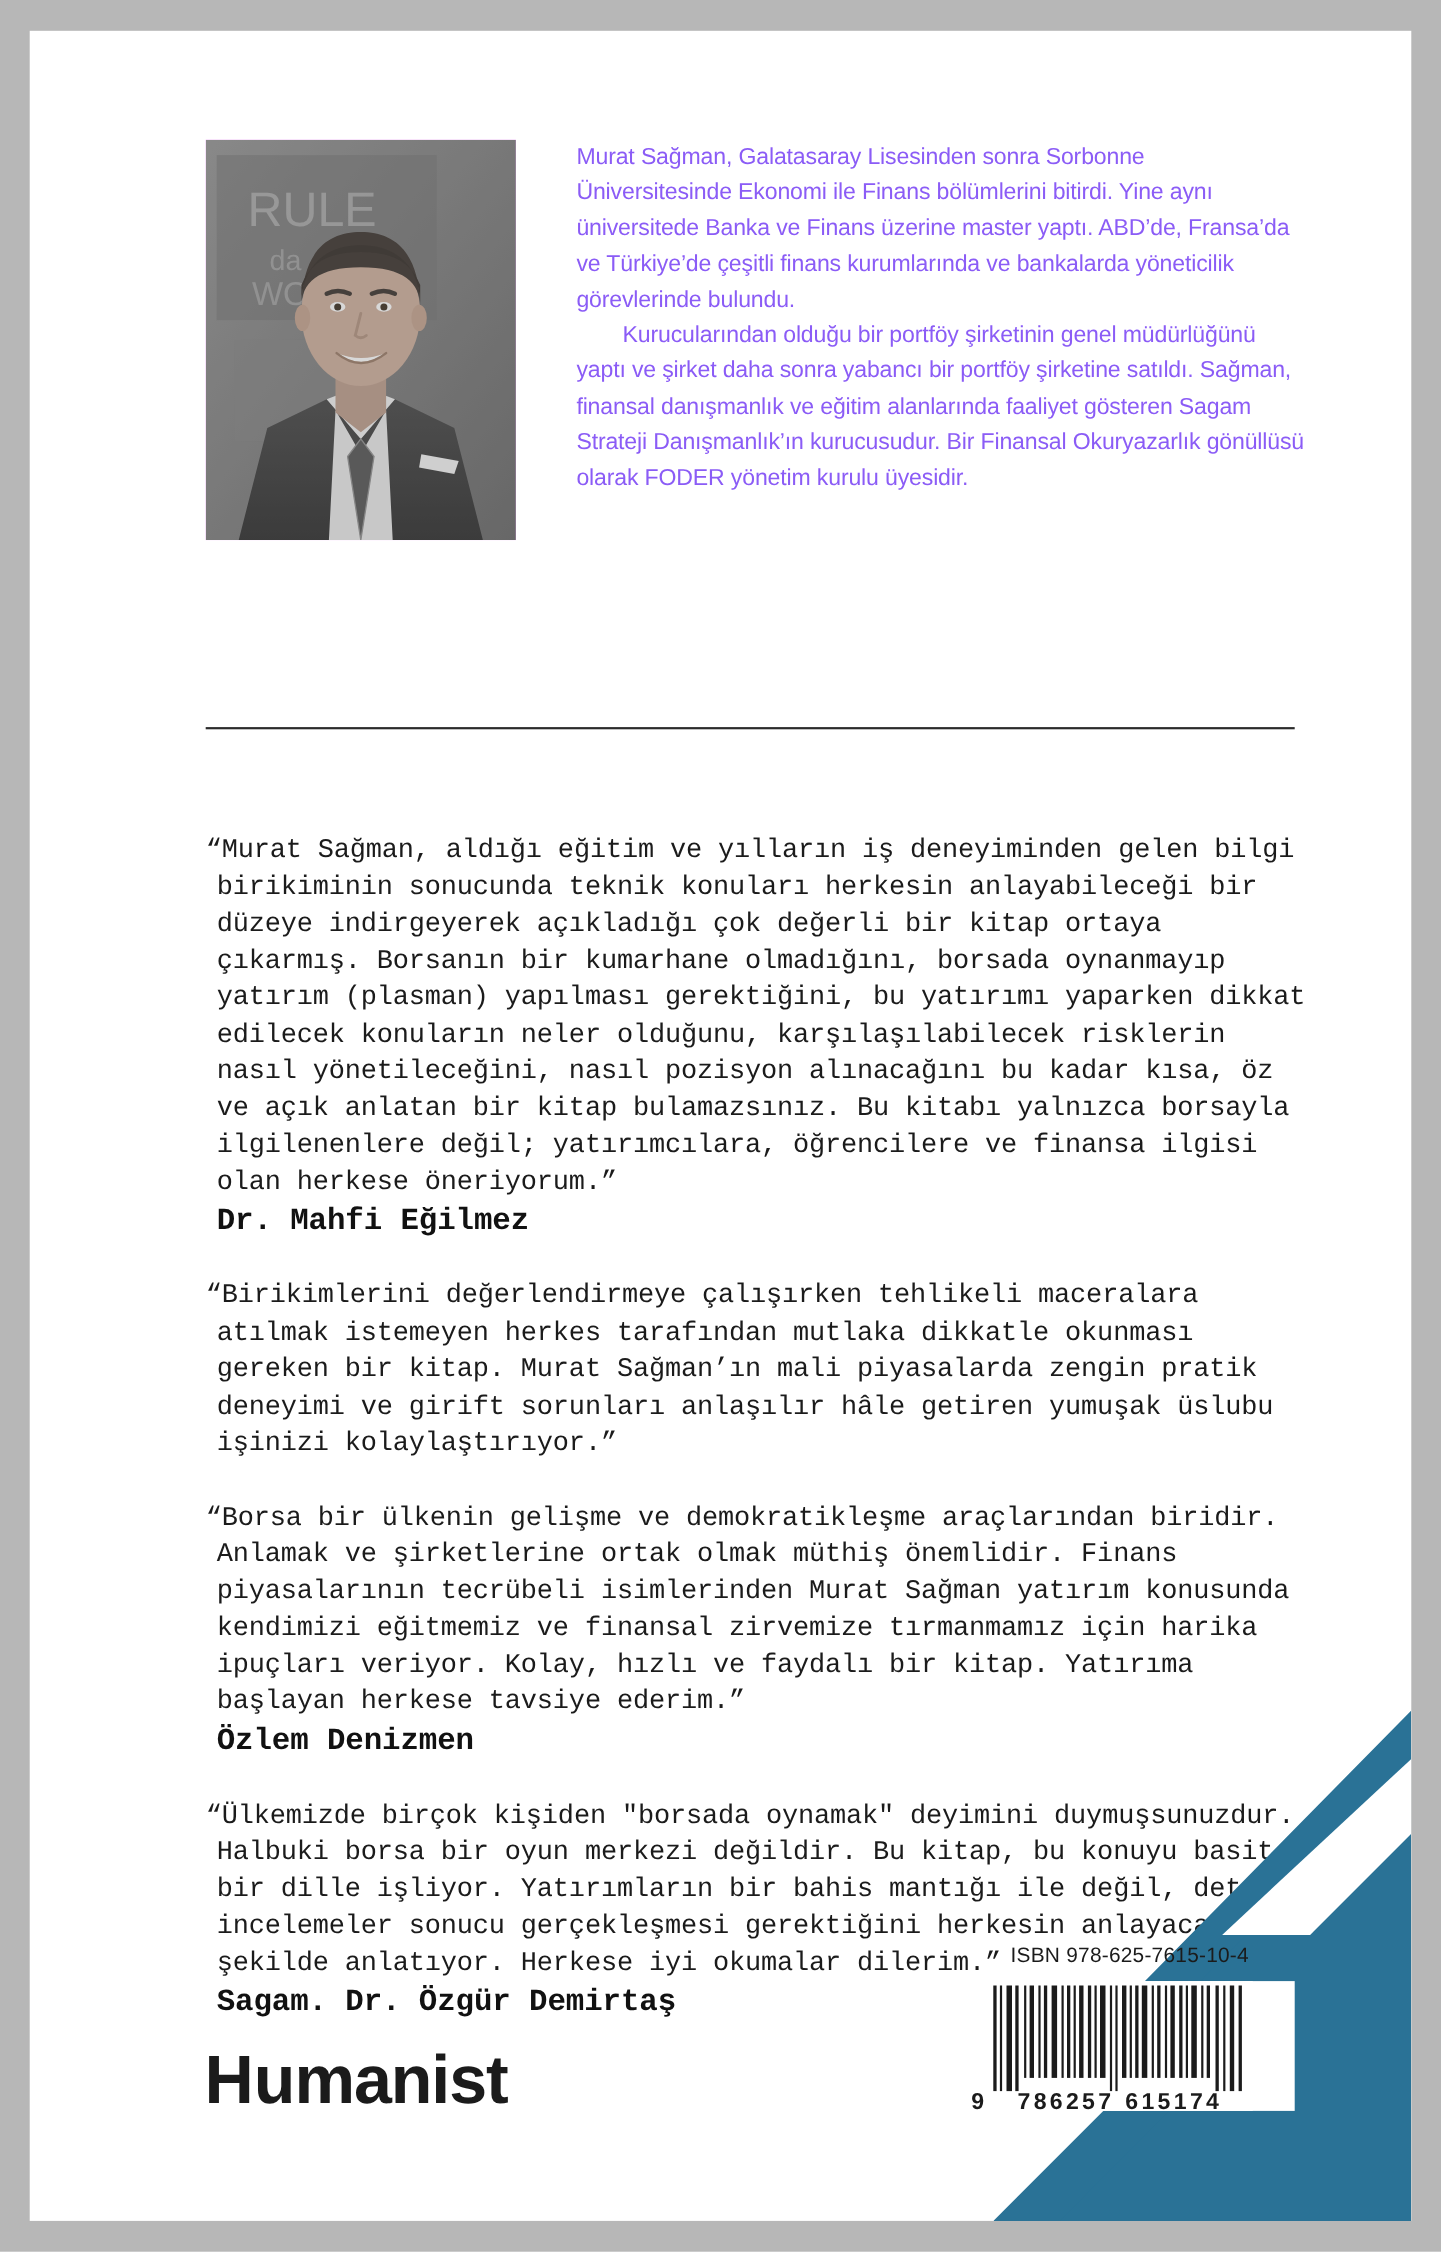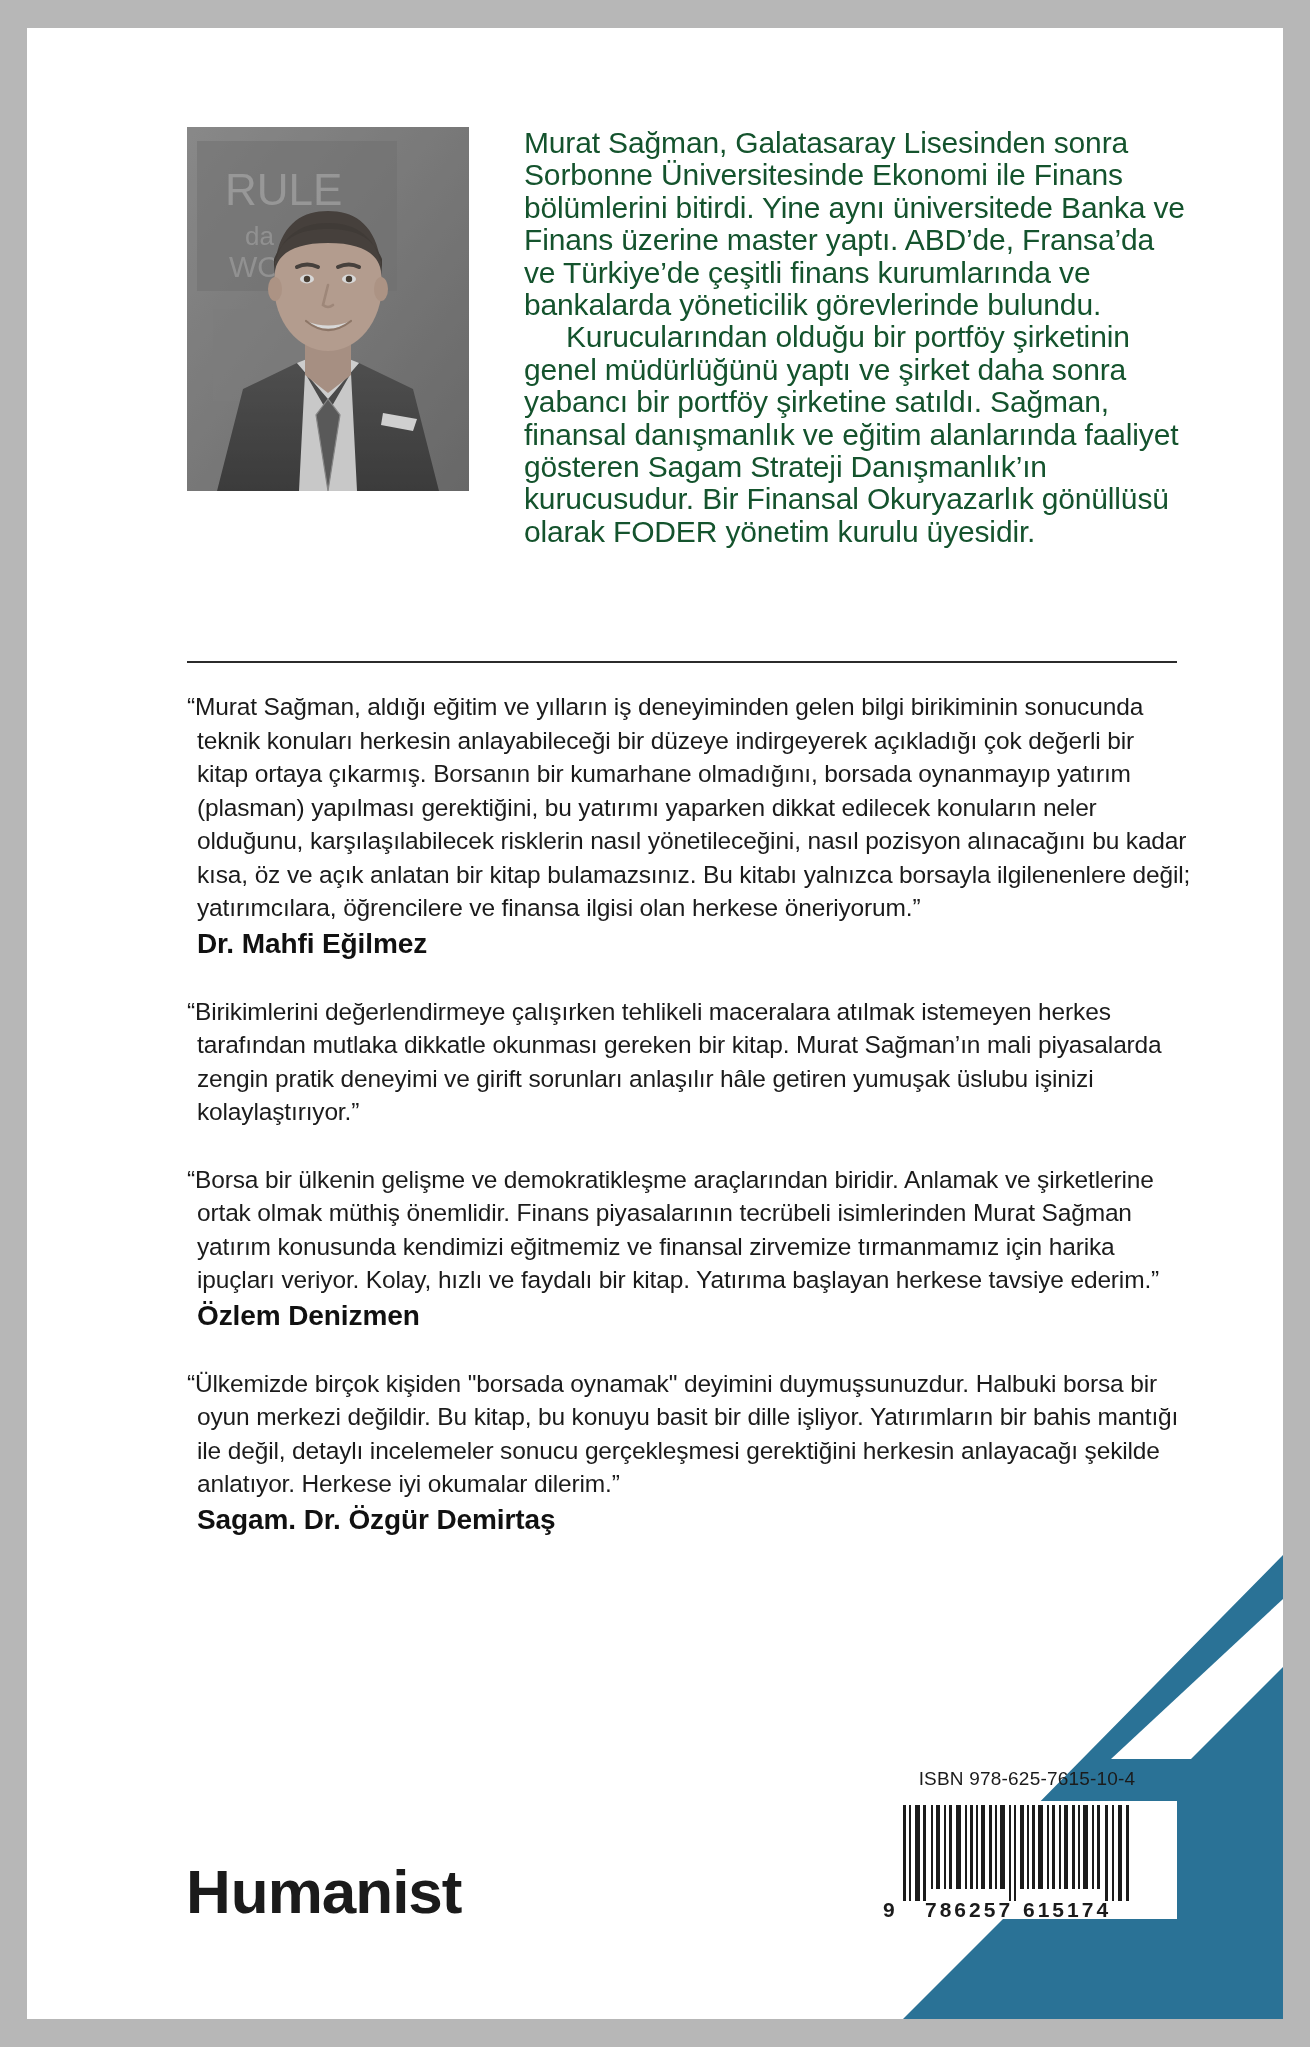--- a/index.html
+++ b/index.html
@@ -60,45 +60,46 @@
     flex: 0 0 282px;
     position: relative;
     overflow: hidden;
     background: #f0abfc;
   }
   .portrait svg { display:block; }
 
   .bio-text {
     flex: 1 1 auto;
     margin-left: 55px;
-    font-size: 30px;
+    font-size: 21px;
     line-height: 32.4px;
-    color: #14532d;
+    color: #8b5cf6;
     font-stretch: condensed;
     letter-spacing: -0.15px;
   }
   .bio-text p { margin: 0; }
   .bio-text p.indent { text-indent: 42px; }
 
   
   .divider {
     position: absolute;
     left: 160px;
     top: 633px;
     width: 990px;
     height: 2px;
     background: #2b2b2b;
   }
 
   
   .quotes {
     position: absolute;
     left: 160px;
-    top: 662px;
+    top: 729px;
     width: 1004px;
+    font-family: Liberation Mono, monospace;
   }
   .quote-block { margin-bottom: 34px; }
   .quote-body {
     font-size: 24.5px;
     line-height: 33.5px;
     color: #1b1b1b;
     text-indent: -10px;
     padding-left: 10px;
     letter-spacing: -0.15px;
   }

